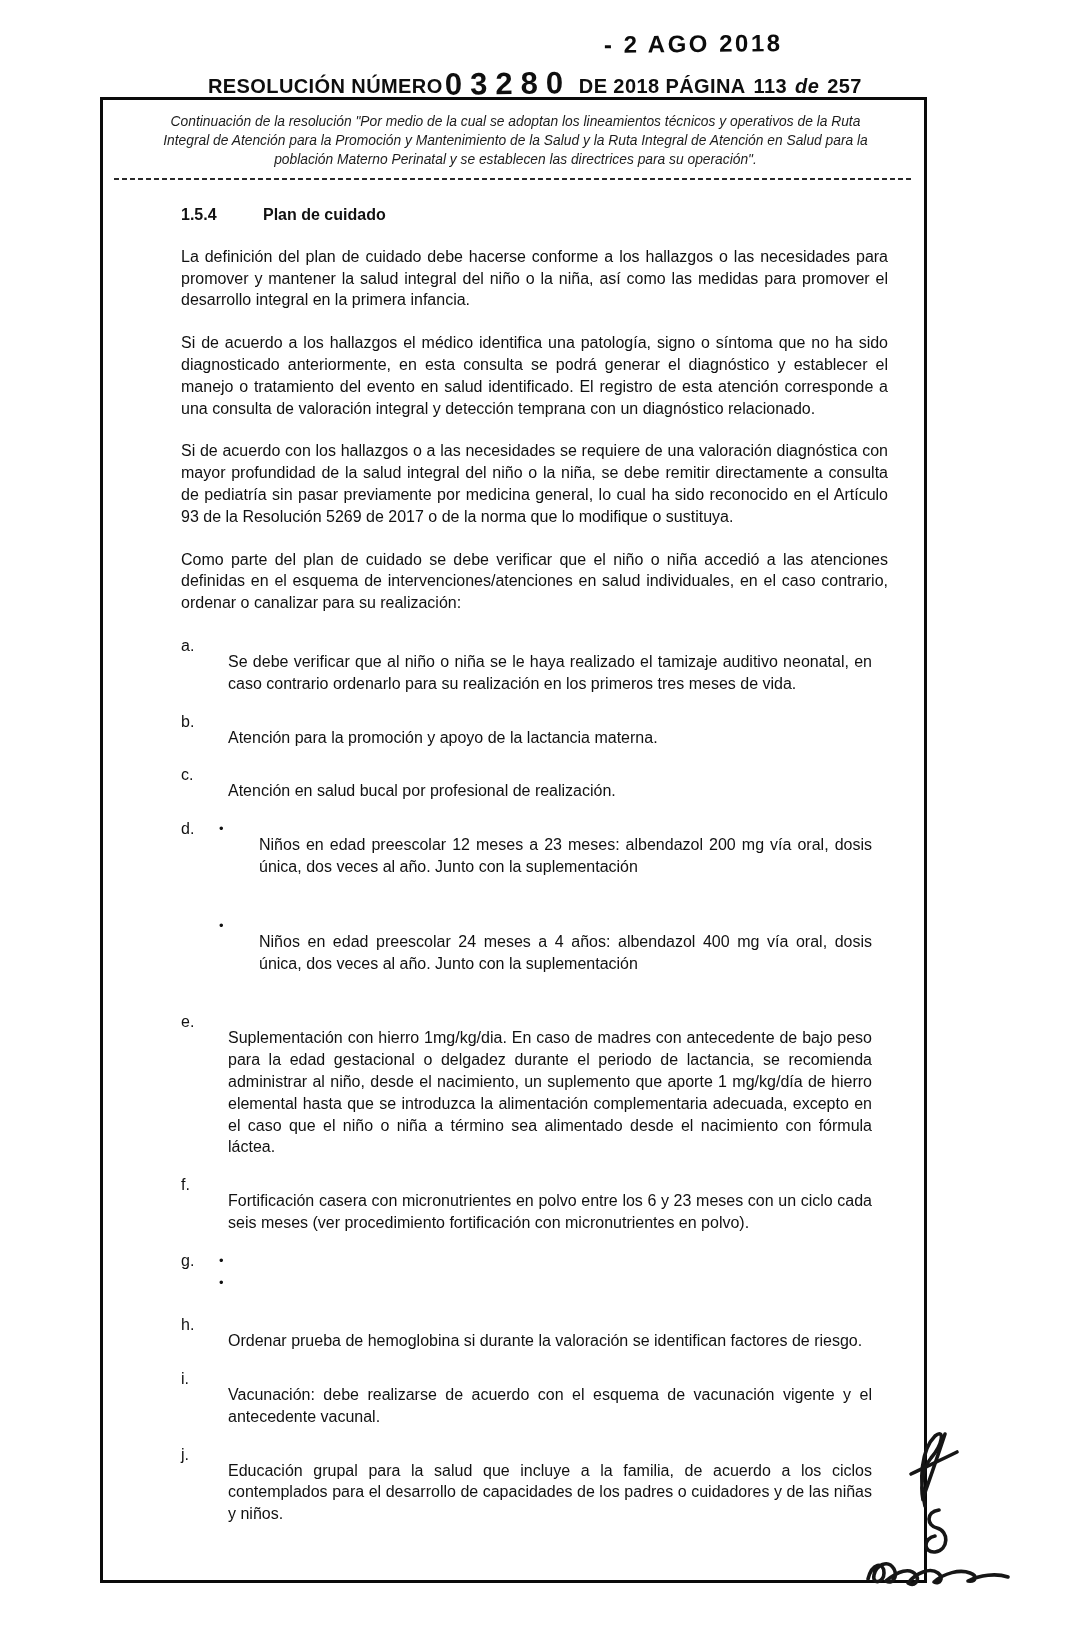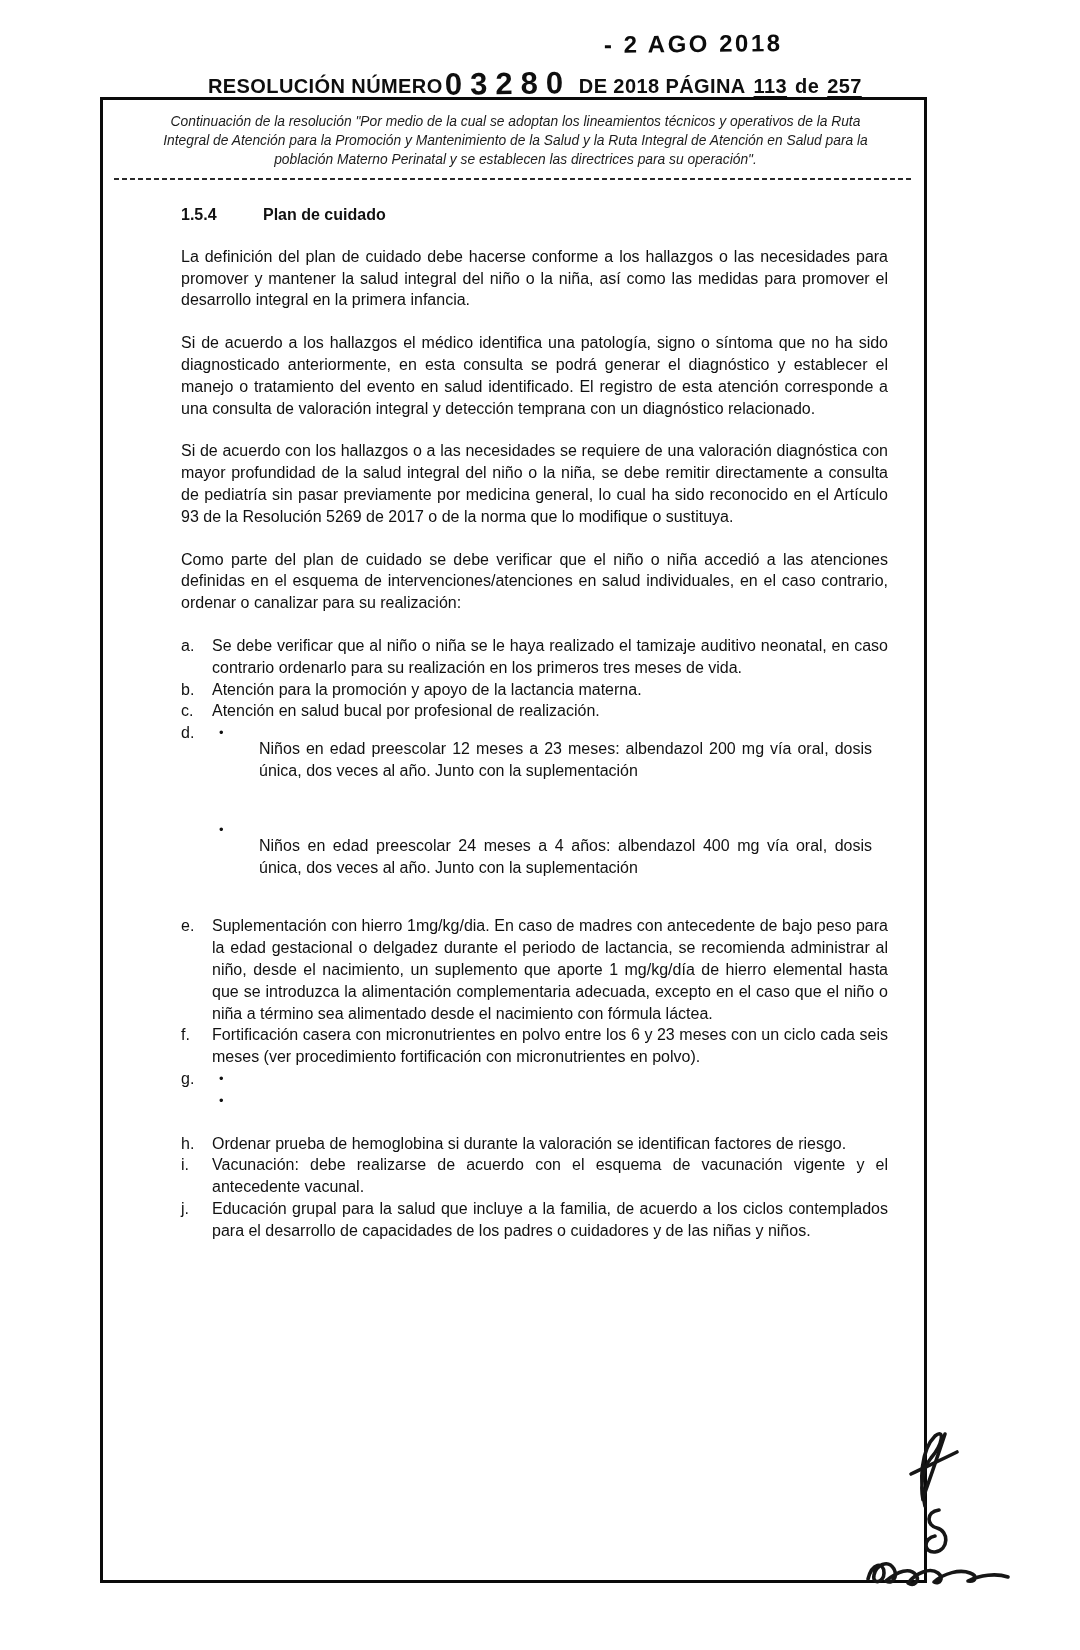--- a/index.html
+++ b/index.html
@@ -21,22 +21,22 @@
     display:flex;align-items:flex-end;white-space:nowrap;
     font-weight:700;font-size:20px;letter-spacing:0.4px;
   }
   .t-number{
     font-size:31px;font-weight:700;letter-spacing:8px;
     border-bottom:3px solid #000;
     padding:0 2px 1px 6px;margin:0 6px 0 -4px;
     line-height:26px;transform:translateY(3px) rotate(-0.8deg);
   }
   .t-mid{margin-right:8px;}
-  .u{text-decoration:underline;text-decoration-thickness:2px;text-underline-offset:3px;}
-  .t-sep{margin:0 8px;}
+  .u{text-decoration-thickness:2px;text-underline-offset:3px;}
+  .t-sep{margin:0 8px;font-style:italic;}
 
   
   .boxed{
     position:absolute;top:97px;left:100px;width:827px;height:1486px;
     border:3px solid #0a0a0a;box-sizing:border-box;background:#fff;
   }
   .notice{
     margin:12px 40px 0 44px;
     font-style:italic;font-size:13.8px;line-height:19px;
     text-align:center;color:#1c1c1c;
@@ -51,21 +51,21 @@
     font-size:16px;line-height:21.8px;text-align:justify;color:#111;
   }
   .section-heading{display:flex;font-weight:700;margin:0 0 20px 0;}
   .sec-num{width:82px;flex:0 0 82px;}
   .para{margin:0 0 21px 0;}
 
   .list{margin-top:1px;}
   .li{display:flex;}
   .li-label{width:31px;flex:0 0 31px;}
   .li-body{flex:1;min-width:0;}
-  .li-text{margin:0;}
+  .li-text{margin:16px;}
   .bullet{display:flex;}
   .b-glyph{width:31px;flex:0 0 31px;padding-left:7px;box-sizing:border-box;font-size:13px;}
   .b-text{margin:16px;}
   .mt{margin-top:21px;}
 
   
   .scribble{position:absolute;}
   .scribble path{fill:none;stroke:#161616;stroke-width:3.6;stroke-linecap:round;stroke-linejoin:round;}
 </style>
 </head>

